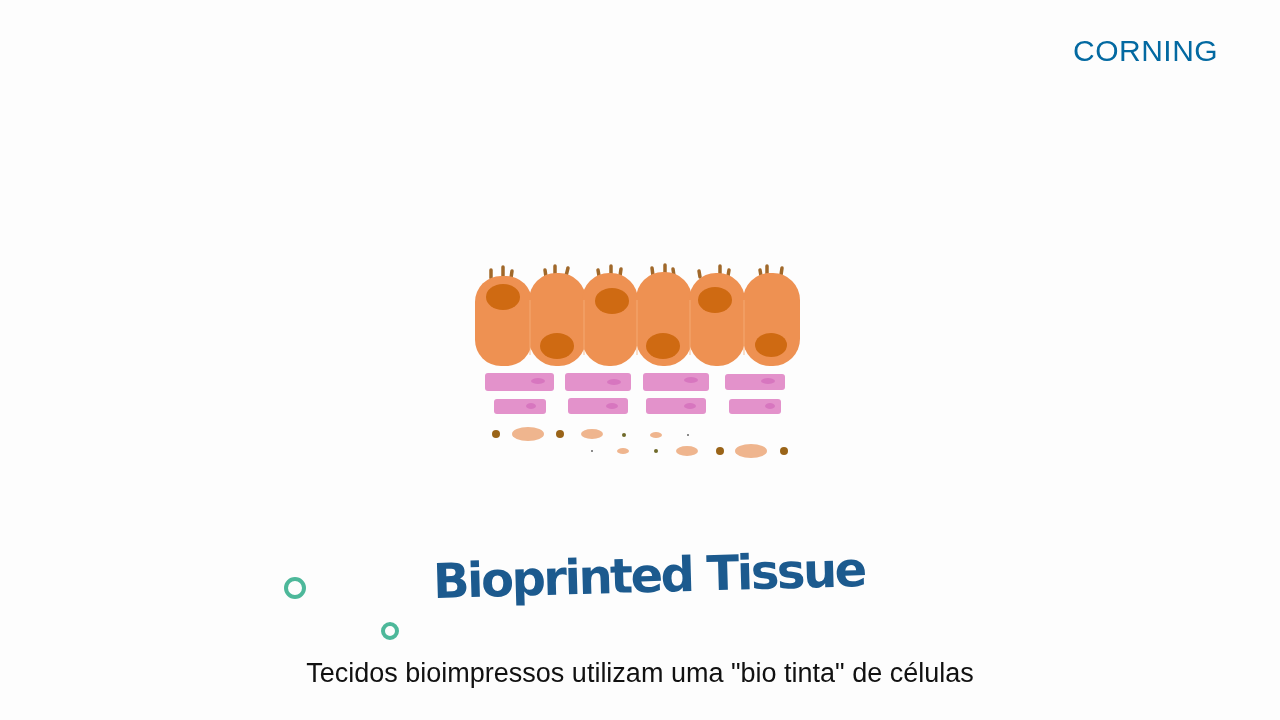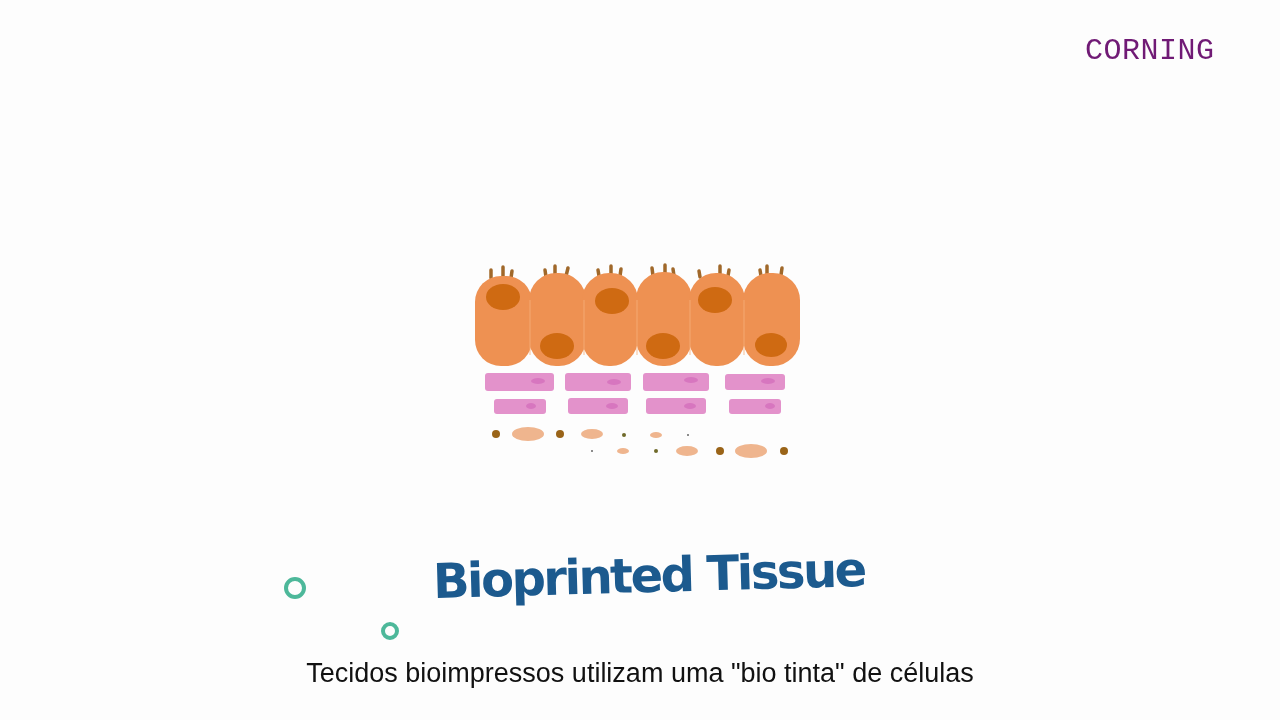--- a/index.html
+++ b/index.html
@@ -3,24 +3,23 @@
 <meta charset="utf-8">
 <style>
   html, body { margin: 0; padding: 0; }
   body {
     width: 1280px; height: 720px; overflow: hidden;
     background: #fdfdfd; position: relative;
     font-family: "DejaVu Sans", sans-serif;
   }
   .logo {
     position: absolute; left: 1073px; top: 33px;
-    font-family: Liberation Mono, monospace;
-    font-size: 30px; letter-spacing: 0.5px; color: #701a75;
+    font-family: Liberation Sans, sans-serif;
+    font-size: 30px; letter-spacing: 0.5px; color: #0369a1;
     line-height: 36px;
-    margin-left: 12px;
   }
   .illustration {
     position: absolute; left: 0; top: 0; width: 1280px; height: 720px;
   }
   .title {
     position: absolute; left: 433px; top: 553px;
     font-family: "DejaVu Sans", sans-serif;
     font-weight: bold; font-size: 48px; color: #1c5a8e;
     letter-spacing: -2.5px;
     transform: rotate(-1.6deg); transform-origin: left center;

